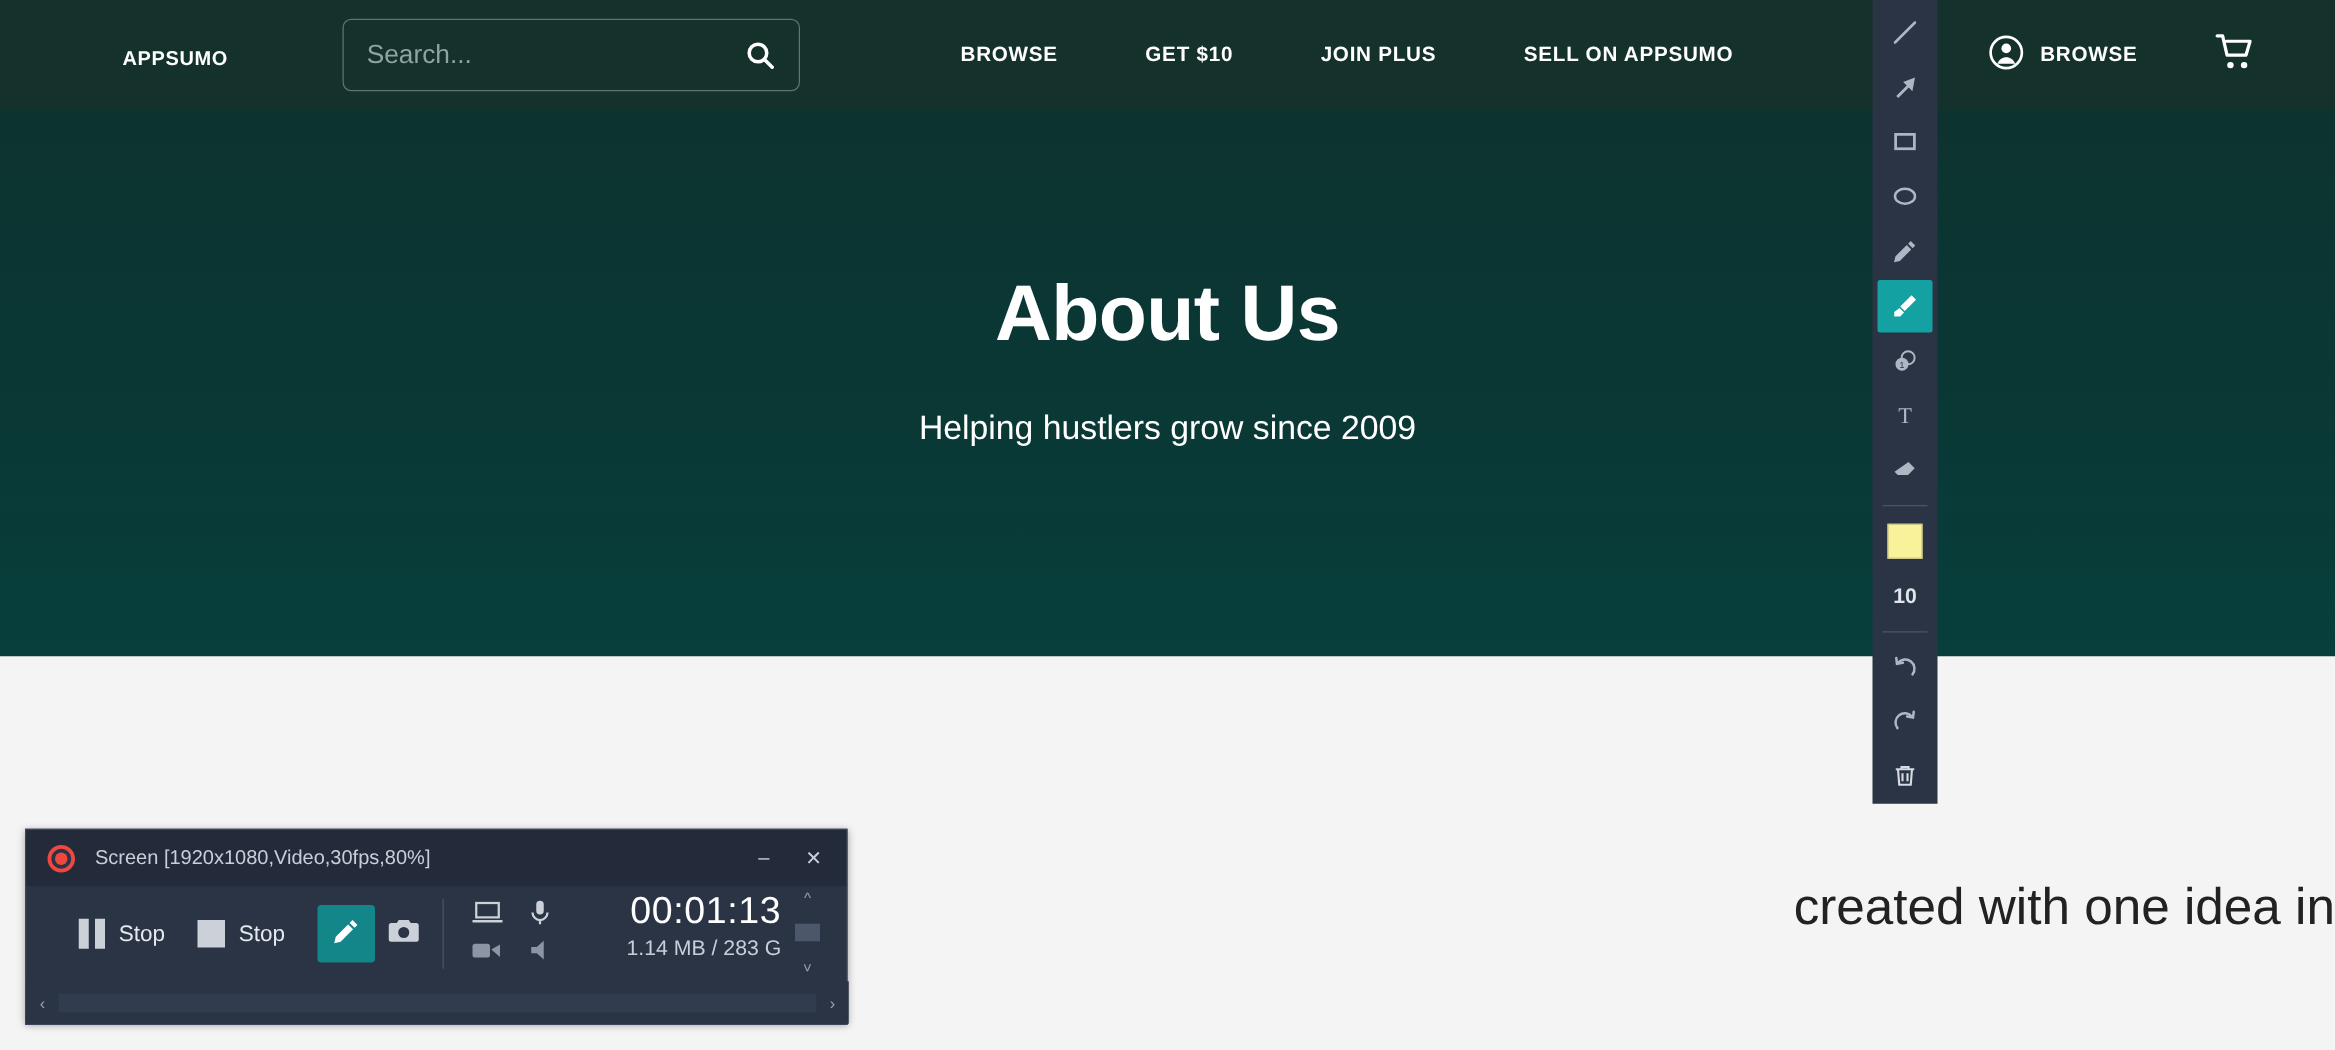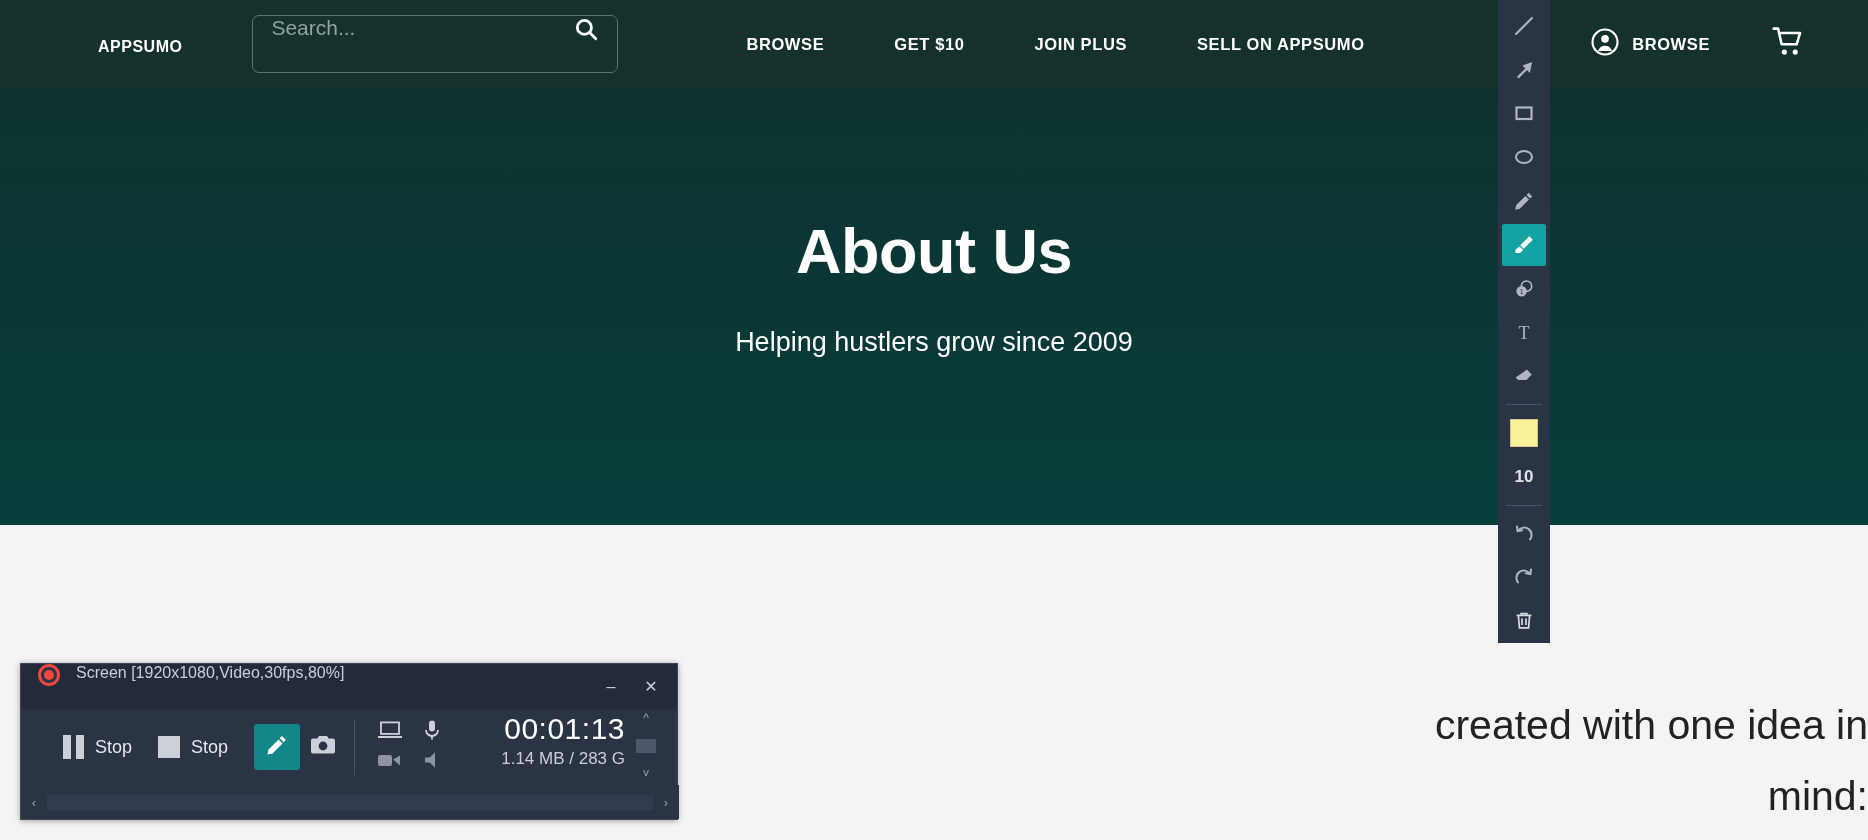--- a/index.html
+++ b/index.html
@@ -23,25 +23,25 @@
   .logo {
     margin-left: 98px;
     color: #ffffff;
     font-size: 23px;
     font-weight: bold;
     letter-spacing: 0.5px;
     font-variant: small-caps;
     text-transform: lowercase;
   }
   .search-box {
-    margin-left: 24px;
+    margin-left: 46px;
     width: 366px; height: 58px;
     border: 1px solid #5d7470;
     border-radius: 7px;
-    display: flex; align-items: flex-start;
+    display: flex; align-items: center;
     padding: 0 18px;
     background: transparent;
   }
   .search-input-text {
     flex: 1;
     color: #8fa39f;
     font-size: 21px;
   }
   .search-icon svg { display: block; }
 
@@ -146,21 +146,21 @@
     width: 658px; height: 157px;
     background: #2b3445;
     border: 1px solid #3b465c;
     z-index: 20;
     box-shadow: 0 1px 6px rgba(0,0,0,0.35);
   }
   .rec-titlebar {
     position: relative;
     height: 45px;
     background: #232b3b;
-    display: flex; align-items: flex-start;
+    display: flex; align-items: center;
   }
   .rec-dot {
     margin-left: 17px;
     width: 22px; height: 22px;
     border-radius: 50%;
     border: 3px solid #f0473e;
     background: #2b3445;
     display: flex; align-items: center; justify-content: center;
   }
   .rec-dot i {
@@ -290,21 +290,20 @@
   </div>
 
   <div class="hero">
     <div class="hero-title">About Us</div>
     <div class="hero-sub">Helping hustlers grow since 2009</div>
   </div>
 
   <div class="page-body">
     <div class="body-text">
       <div>created with one idea in</div>
-      <div>mind:</div>
     </div>
   </div>
 
   <div class="anno-toolbar">
 
     <div class="tool">
       <span>
         <svg width="22" height="22" viewBox="0 0 22 22" stroke="#aeb6c4" stroke-width="2" stroke-linecap="round">
           <line x1="3" y1="19" x2="19" y2="3"></line>
         </svg>

